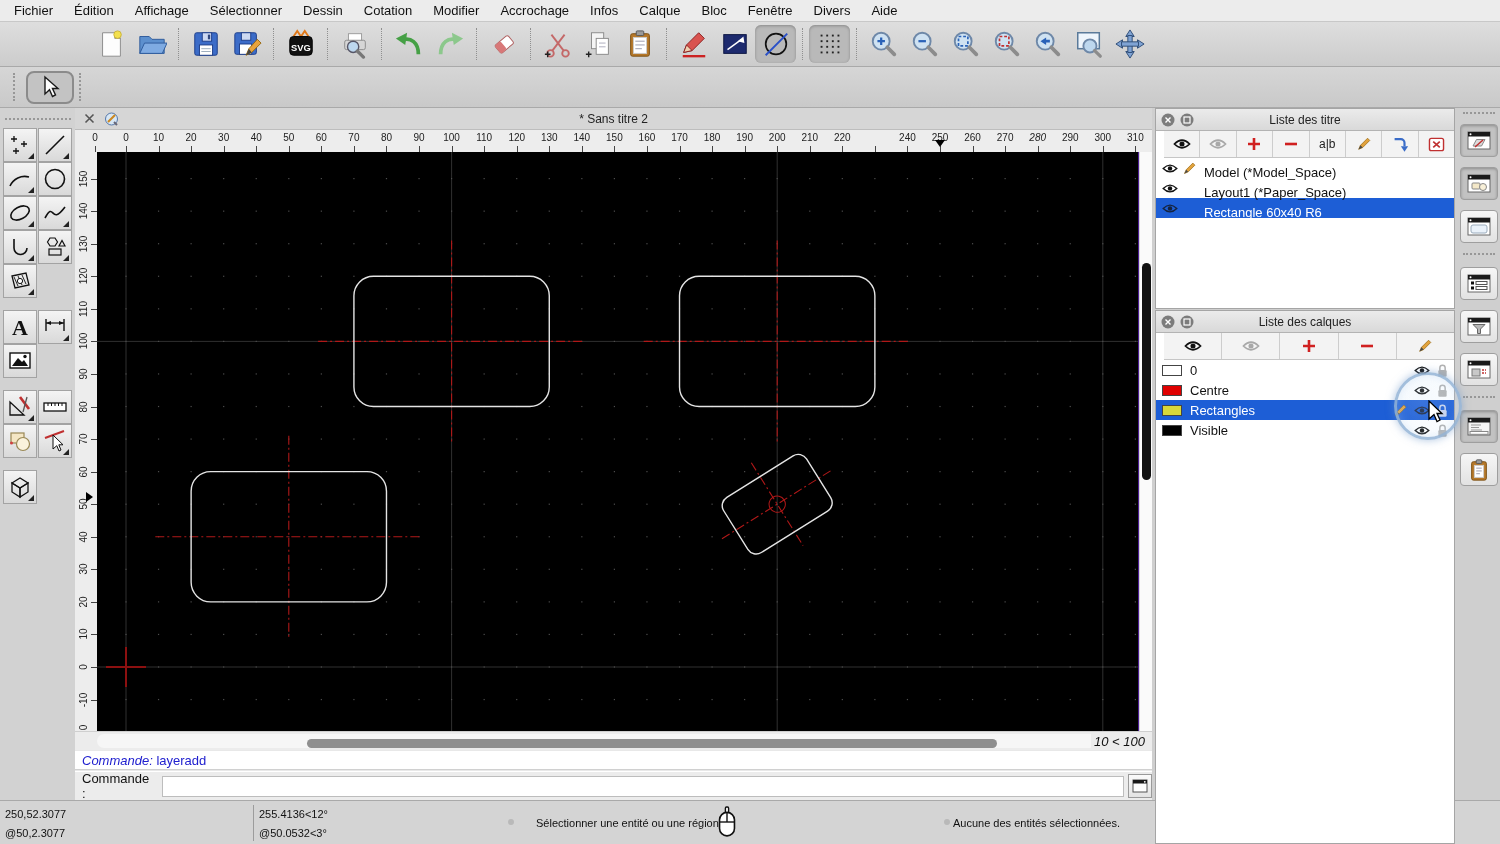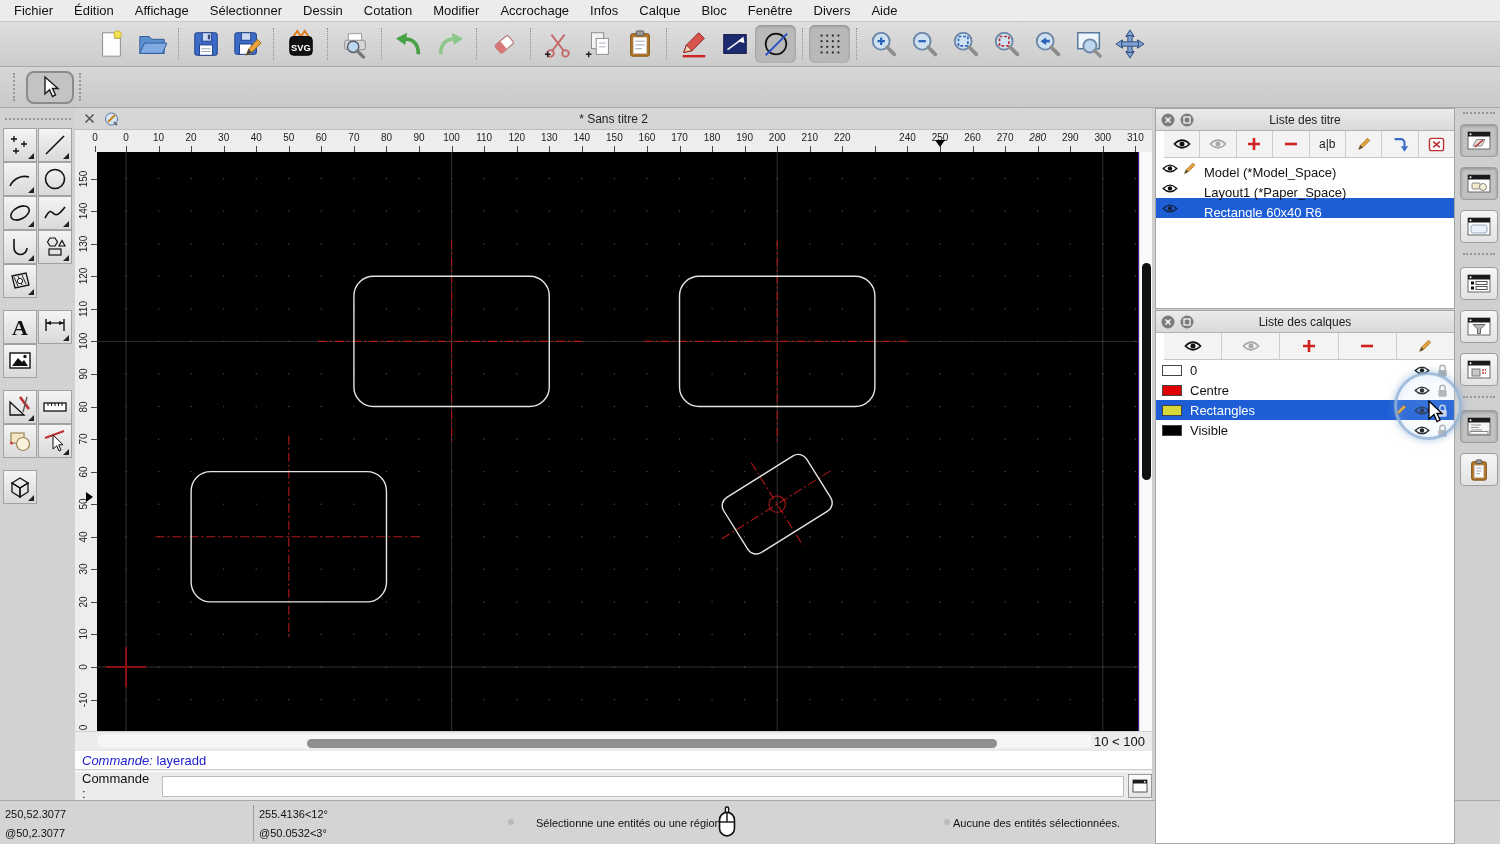--- a/index.html
+++ b/index.html
@@ -49,21 +49,21 @@
     transform:rotate(-90deg);}
   .vtick{position:absolute;left:16px;width:6px;height:1px;background:#444;}
   .vmark{position:absolute;left:11px;transform:translateY(-50%);width:0;height:0;
     border-top:5px solid transparent;border-bottom:5px solid transparent;border-left:7px solid #000;}
   #canvas{position:absolute;left:22px;top:44px;width:1041px;height:579px;background:#000;}
   #vscroll{position:absolute;left:1064px;top:44px;width:13px;height:579px;background:#fafafa;border-left:1px solid #d5d5d5;}
   #vthumb{position:absolute;left:2px;top:111px;width:9px;height:217px;background:#111;border-radius:5px;}
   #hscrollstrip{position:absolute;left:0;top:623px;width:1077px;height:19px;background:#ececec;border-top:1px solid #cfcfcf;}
   #htrack{position:absolute;left:22px;top:2px;width:1000px;height:14px;background:#f6f6f6;border-radius:7px;}
   #hthumb{position:absolute;left:210px;top:5px;width:690px;height:9px;background:#8f8f8f;border-radius:5px;}
-  #zoomratio{position:absolute;right:4px;top:2px;font-size:13px;color:#111;background:#ececec;padding:0 3px;}
+  #zoomratio{position:absolute;right:4px;top:2px;font-size:13px;color:#111;background:#ececec;padding:0 3px;font-style:italic;}
   
   #console{position:absolute;left:75px;top:750px;width:1077px;height:50px;background:#e8e8e8;}
   #echo{position:absolute;left:0;top:1px;width:1077px;height:19px;background:#fff;font-size:13px;
     color:#2020cf;padding:2px 0 12px 7px;border-bottom:1px solid #d0d0d0;}
   #echo .echo-label{font-style:italic;}
   #promptrow{position:absolute;left:0;top:21px;width:1077px;height:29px;background:#ececec;
     display:flex;align-items:center;font-size:13px;color:#111;padding-left:7px;border-top:1px solid #fff;}
   #cmdinput{width:970px;height:21px;border:1px solid #bdbdbd;background:#fff;margin-left:6px;font-size:13px;}
   #dockbtn{width:24px;height:24px;margin-left:4px;border:1px solid #9a9a9a;background:linear-gradient(#fbfbfb,#e3e3e3);
     display:flex;align-items:center;justify-content:center;}
@@ -1194,21 +1194,21 @@
   </div>
 </div>
 
 <div id="statusbar">
   <div class="sbline" style="left:5px;top:7px">250,52.3077</div>
   <div class="sbline" style="left:5px;top:26px">@50,2.3077</div>
   <div class="sbdiv" style="left:253px"></div>
   <div class="sbline" style="left:259px;top:7px">255.4136&lt;12°</div>
   <div class="sbline" style="left:259px;top:26px">@50.0532&lt;3°</div>
   <div class="sbdot" style="left:508px;top:18px"></div>
-  <div class="sbline" style="left:536px;top:16px">Sélectionne une entités ou une région</div>
+  <div class="sbline" style="left:536px;top:16px">Sélectionner une entité ou une région</div>
   <svg class="abs" style="left:716px;top:5px" width="22" height="32" viewBox="0 0 20 30">
     <rect x="8.5" y="1" width="3" height="6" rx="1" fill="#fff" stroke="#111" stroke-width="1.3"></rect>
     <rect x="3" y="6" width="14" height="22" rx="7" fill="#fff" stroke="#111" stroke-width="1.5"></rect>
     <line x1="3" y1="15" x2="17" y2="15" stroke="#111" stroke-width="1.3"></line>
     <line x1="10" y1="6" x2="10" y2="15" stroke="#111" stroke-width="1.3"></line>
     </svg>
   <div class="sbdot" style="left:944px;top:18px"></div>
   <div class="sbline" style="left:953px;top:16px">Aucune des entités sélectionnées.</div>
   <div class="sbdot" style="left:1284px;top:18px"></div>
 </div>

